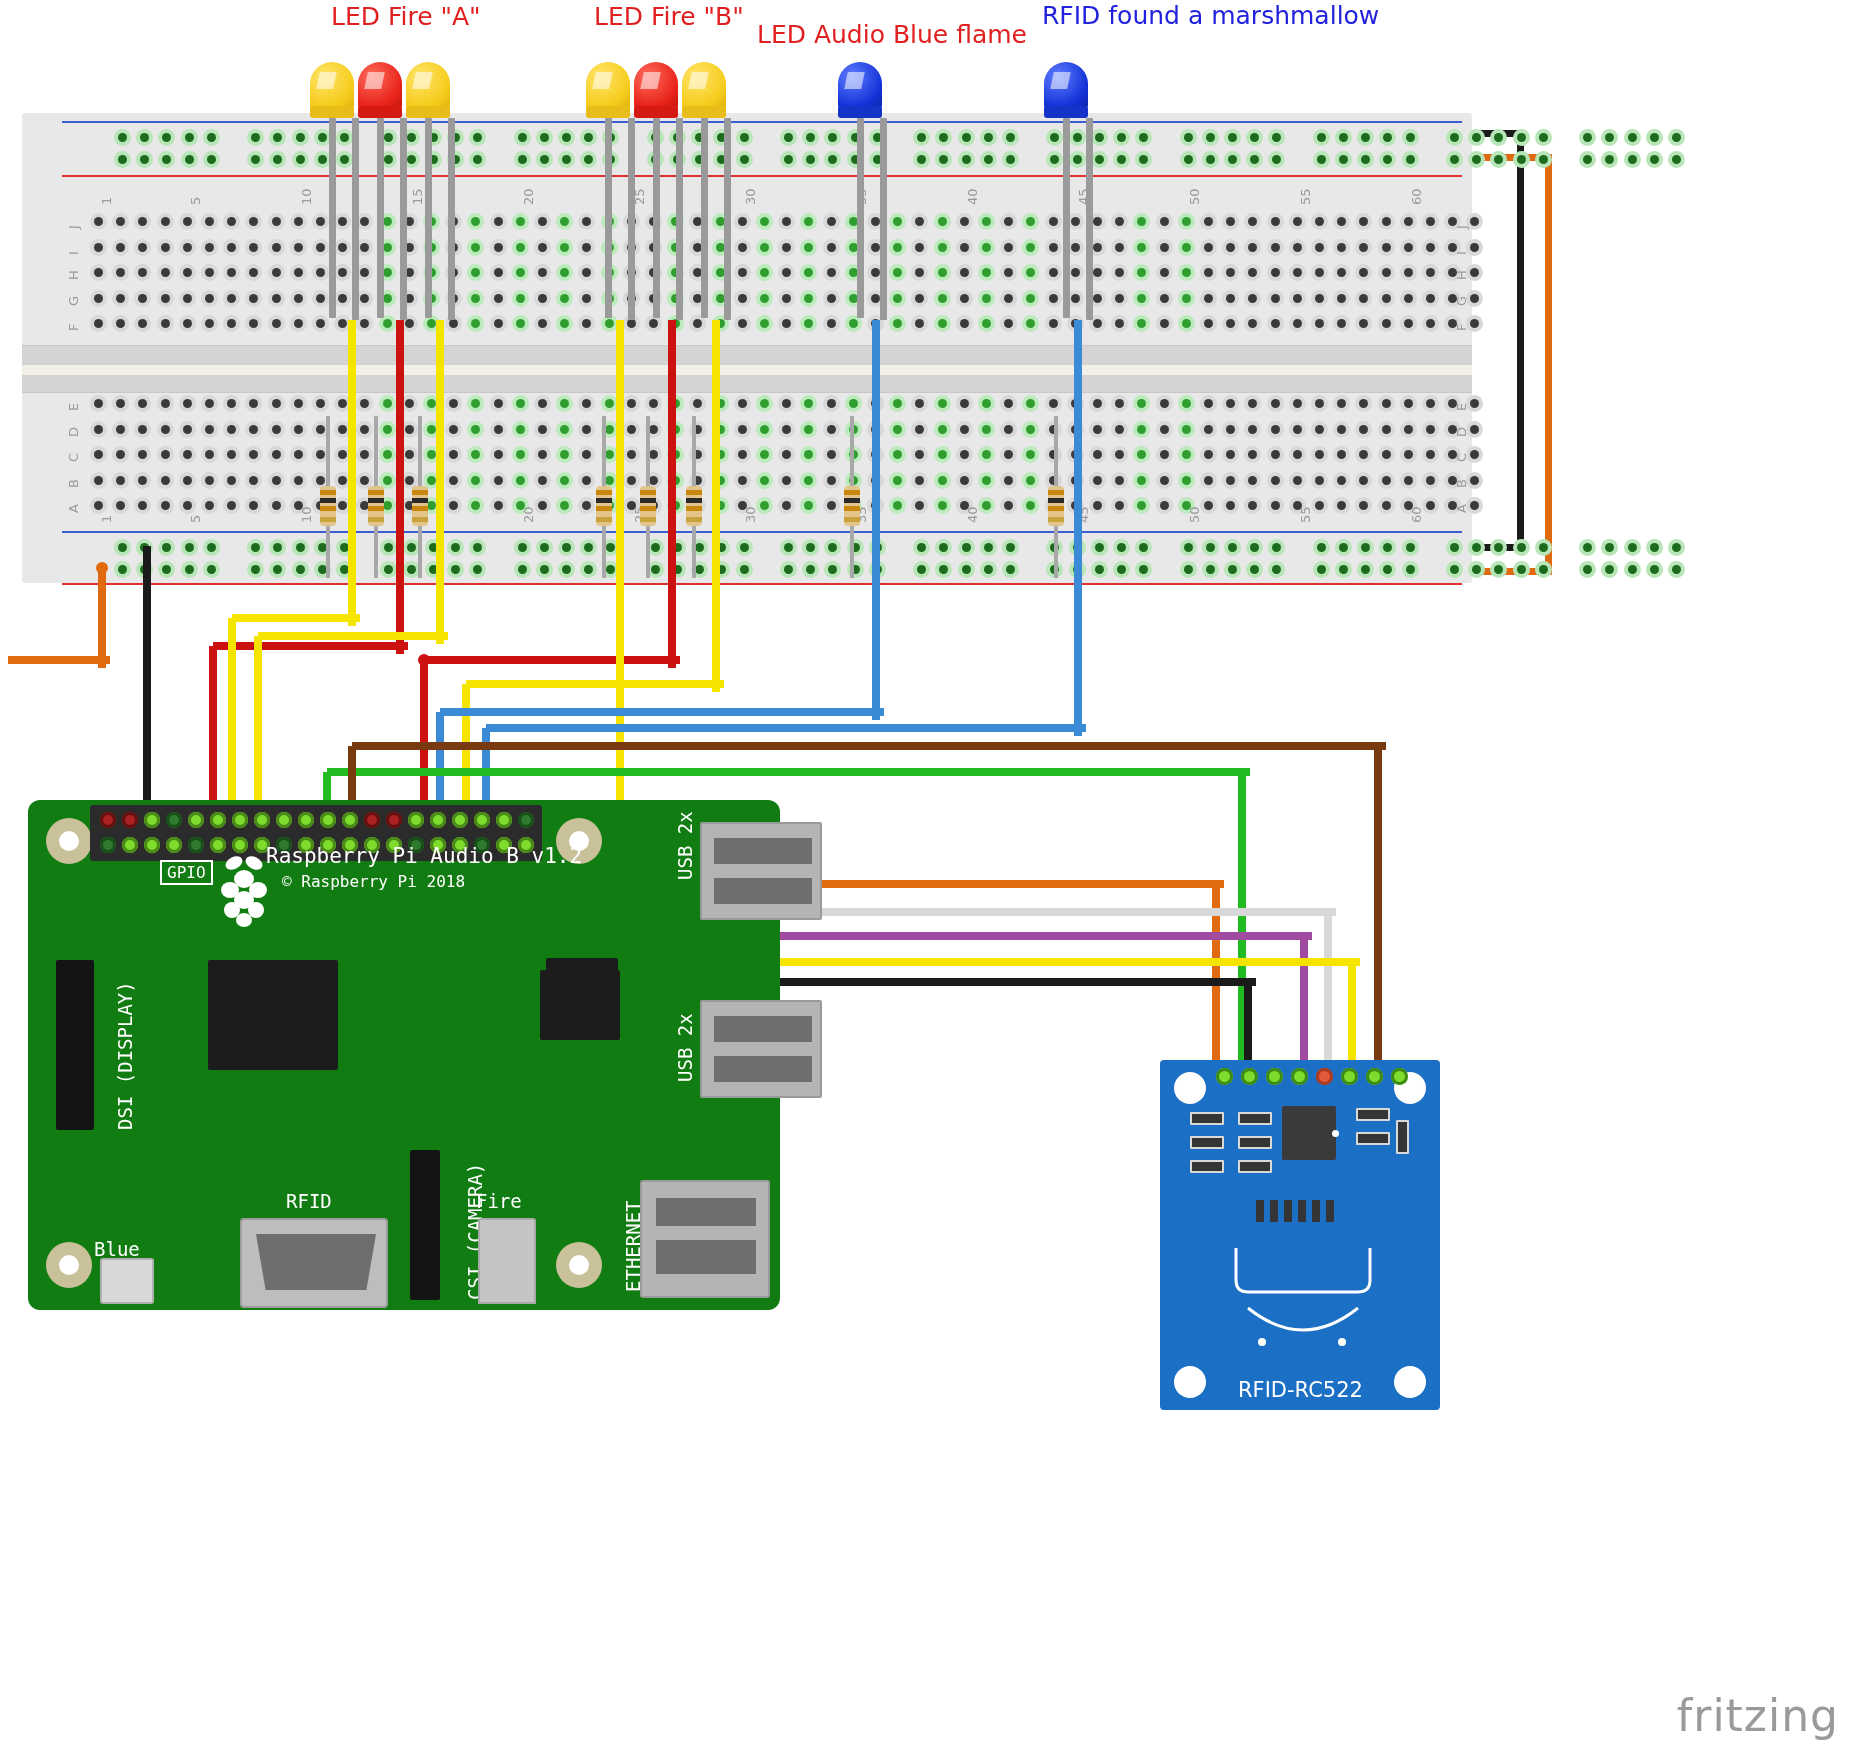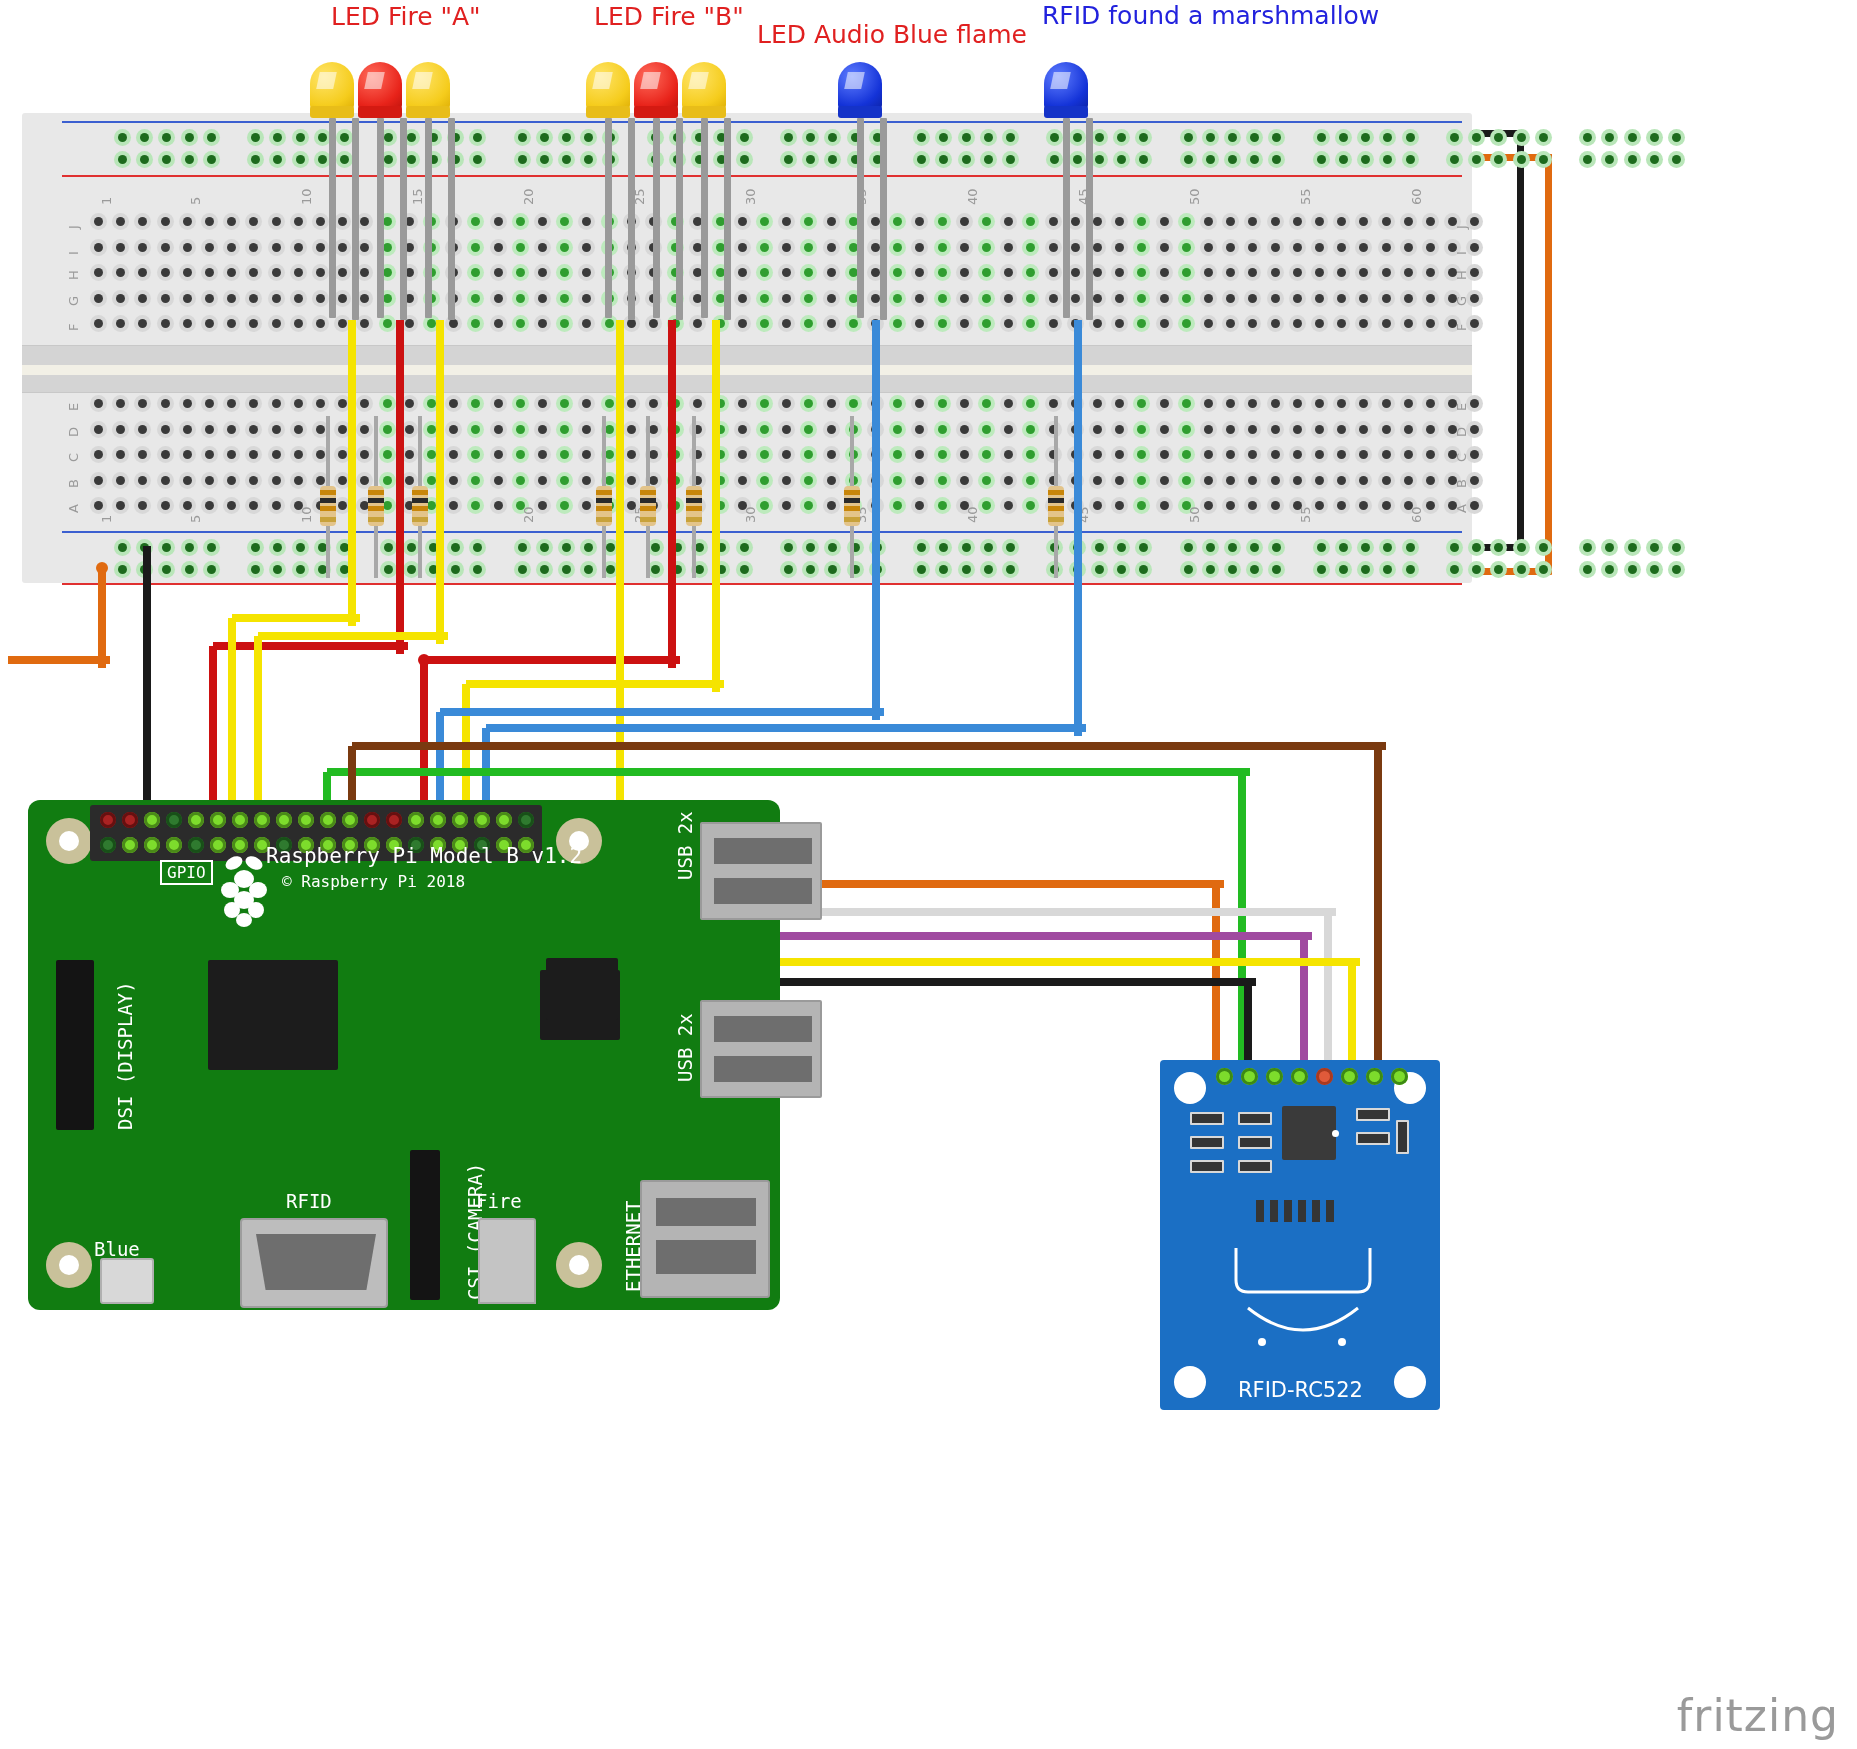--- a/index.html
+++ b/index.html
@@ -1532,21 +1532,21 @@
         <ellipse cx="32" cy="27" rx="10" ry="9"></ellipse>
         <ellipse cx="18" cy="38" rx="9" ry="8"></ellipse>
         <ellipse cx="46" cy="38" rx="9" ry="8"></ellipse>
         <ellipse cx="32" cy="48" rx="10" ry="9"></ellipse>
         <ellipse cx="20" cy="58" rx="8" ry="8"></ellipse>
         <ellipse cx="44" cy="58" rx="8" ry="8"></ellipse>
         <ellipse cx="32" cy="68" rx="8" ry="7"></ellipse>
       </g>
     </svg>
 
-    <div class="rpi-text brand" style="left:238px; top:44px;">Raspberry Pi Model B v1.2</div>
+    <div class="rpi-text brand" style="left:238px; top:44px;">Raspberry Pi Audio B v1.2</div>
     <div class="rpi-text small" style="left:254px; top:72px;">© Raspberry Pi 2018</div>
 
     <div class="chip" style="left:180px; top:160px; width:130px; height:110px;"></div>
 
     <div class="chip" style="left:512px; top:170px; width:80px; height:70px;"></div>
 
     <div class="dsi-conn" style="left:28px; top:160px; width:38px; height:170px;"></div>
     <div class="rpi-text rot" style="left:86px; top:330px;">DSI (DISPLAY)</div>
 
     <div class="dsi-conn" style="left:382px; top:350px; width:30px; height:150px;"></div>

